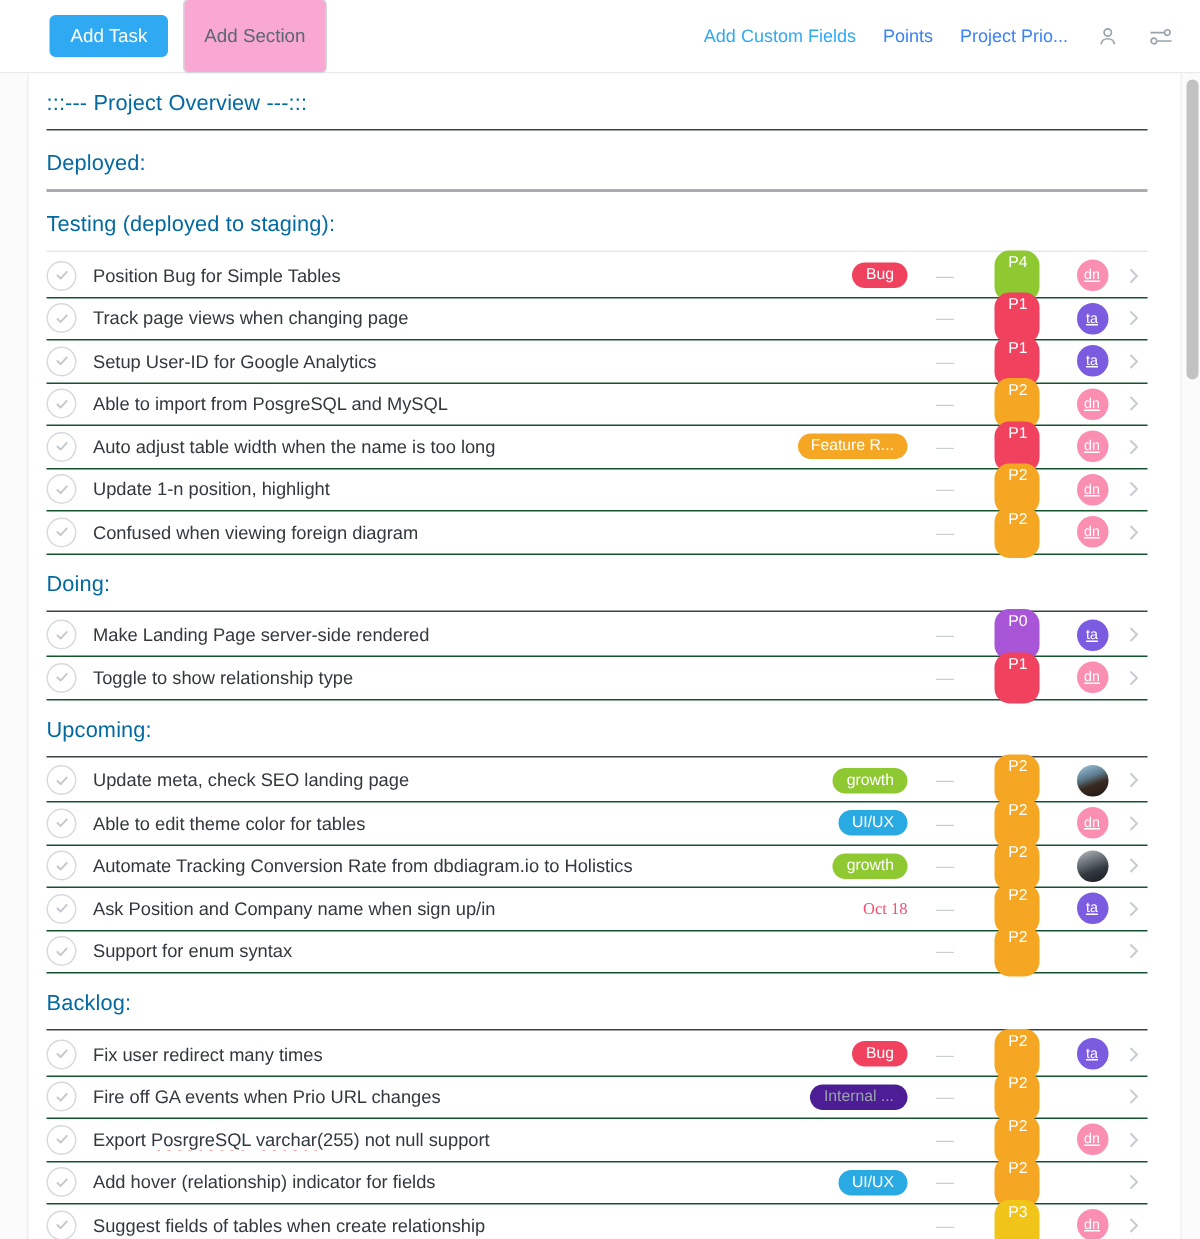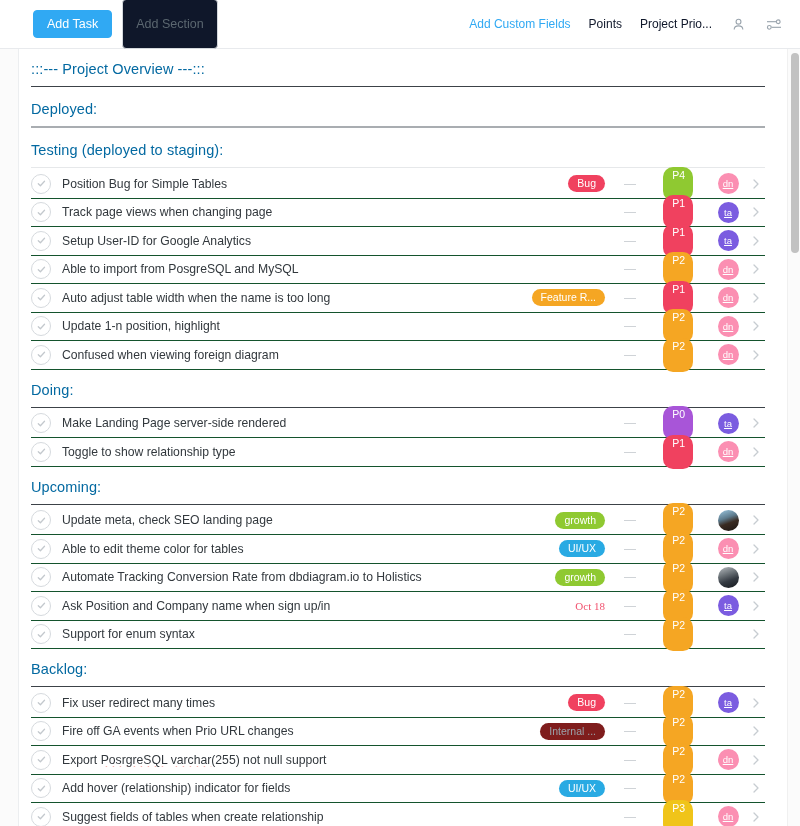--- a/index.html
+++ b/index.html
@@ -35,39 +35,39 @@
     color: #ffffff;
     border: 1px solid #30a9f3;
     border-radius: 4px;
     font-size: 12.5px;
     padding: 7px 13px;
     cursor: pointer;
     line-height: 1;
     font-family: "Liberation Sans", sans-serif;
   }
   .btn-secondary {
-    background: #0f172a;
+    background: #f9a8d4;
     color: #5b6770;
     border: 1px solid #d4d8dc;
     border-radius: 4px;
     font-size: 12.5px;
     padding: 18px 13px;
     cursor: pointer;
     line-height: 1;
     font-family: "Liberation Sans", sans-serif;
   }
   .tb-right {
     margin-left: auto;
     display: flex;
     align-items: center;
     gap: 18px;
   }
   .tb-link {
     font-size: 12px;
-    color: #0f172a;
+    color: #3b82f6;
     cursor: pointer;
     white-space: nowrap;
   }
   .tb-link.accent { color: #30a9f3; }
   .tb-icon {
     width: 17px; height: 17px;
     display: flex; align-items: center; justify-content: center;
     cursor: pointer;
     color: #9aa4ad;
   }
@@ -176,21 +176,21 @@
     font-size: 10.5px;
     color: #ffffff;
     line-height: 1.15;
     white-space: nowrap;
     max-width: 100%;
     overflow: hidden;
     text-overflow: ellipsis;
     cursor: pointer;
   }
   .pill.muted {
-    background: #7f1d1d;
+    background: #4c1d95;
     color: #9aa3ab;
   }
   .pill.prio {
     min-width: 30px;
     text-align: right;
     padding: 2px 8px 20px;
   }
   .datetext {
     font-size: 11px;
     color: #f1516e;

